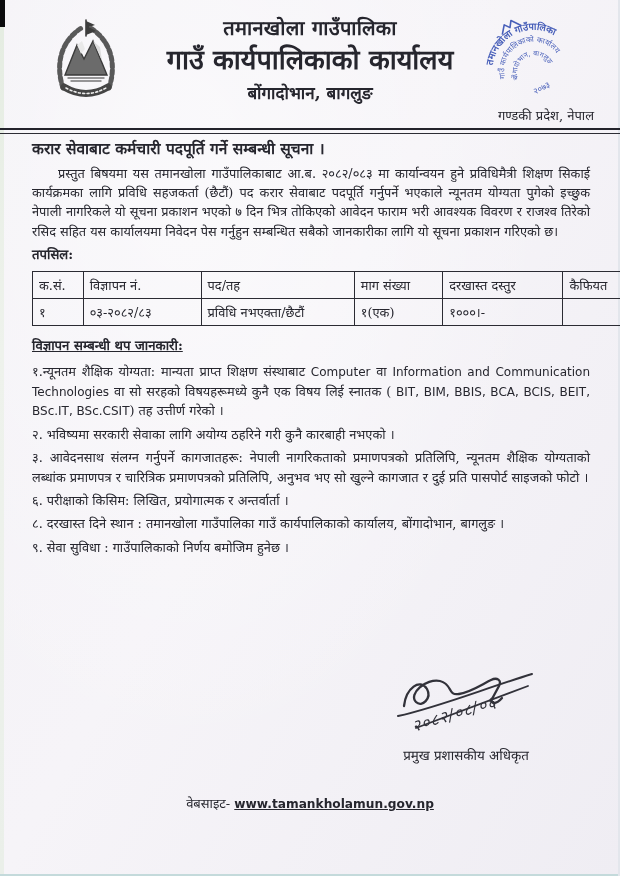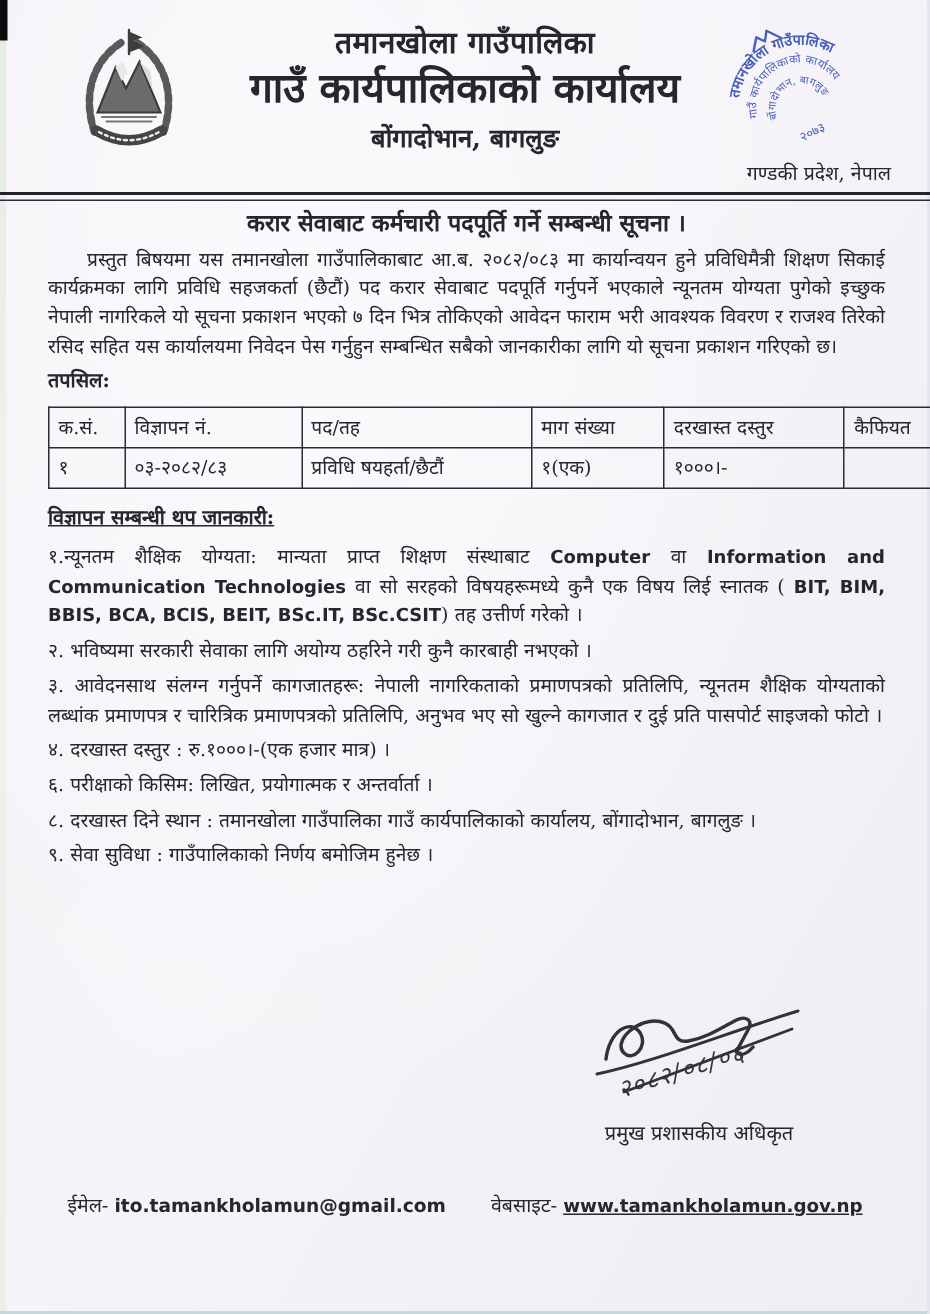--- a/index.html
+++ b/index.html
@@ -22,33 +22,33 @@
   .hline{position:absolute;left:150px;width:320px;text-align:center;font-weight:bold;line-height:1.15;}
   .h-org{top:17px;font-size:20px;letter-spacing:.3px;}
   .h-office{top:44px;font-size:27px;}
   .h-addr{top:84px;font-size:17px;font-weight:600;}
   .stamp{position:absolute;right:42px;top:10px;width:100px;height:100px;}
   .province{position:absolute;right:26px;top:106px;font-size:13px;}
   .divider{position:absolute;left:0;right:0;top:128px;height:3px;border-top:2px solid #23232b;border-bottom:1px solid #2d2d35;}
 
   
   .content{position:absolute;left:32px;right:30px;top:137px;font-size:12.8px;line-height:1.52;}
-  .notice-title{text-align:center;font-weight:bold;font-size:15.5px;margin:0 0 3px 0;}
+  .notice-title{font-weight:bold;font-size:15.5px;margin:0 0 3px 0;}
   .published{text-align:center;font-size:12.8px;margin:0 0 5px 0;}
   .intro{margin:0 0 4px 0;text-align:justify;text-indent:26px;}
   .tapasil{font-weight:bold;margin:1px 0 6px 0;font-size:13.2px;}
 
   table.vac{border-collapse:collapse;width:594px;margin:2px 0 10px 0;font-size:12.8px;}
   table.vac td,table.vac th{border:1px solid #2b2b33;padding:2px 6px;text-align:left;font-weight:normal;vertical-align:middle;}
   table.vac th{height:22px;}
   table.vac td{height:22px;}
 
   .info-heading{font-weight:bold;text-decoration:underline;margin:2px 0 6px 0;font-size:13.2px;}
   .info-item{margin:0 0 4px 0;text-align:justify;}
-  .en{font-family:"DejaVu Sans","Liberation Sans",sans-serif;font-size:12px;font-weight:bold;}
+  .en{font-family:"DejaVu Sans","Liberation Sans",sans-serif;font-size:12px;}
   .url{font-family:"DejaVu Sans","Liberation Sans",sans-serif;font-weight:bold;font-size:12.2px;}
 
   
   .sig-block{position:absolute;right:34px;top:666px;width:240px;text-align:center;}
   .sig-svg{display:block;margin:0 auto -8px auto;}
   .sig-name{font-size:13.2px;}
   .sig-title{font-size:13.4px;margin-top:10px;}
   .hand{font-style:italic;letter-spacing:1px;fill:#32323a;}
 
   
@@ -123,55 +123,50 @@
         <th>क.सं.</th>
         <th>विज्ञापन नं.</th>
         <th>पद/तह</th>
         <th>माग संख्या</th>
         <th>दरखास्त दस्तुर</th>
         <th>कैफियत</th>
       </tr>
       <tr>
         <td>१</td>
         <td>०३-२०८२/८३</td>
-        <td>प्रविधि षयहर्ता/छैटौं</td>
+        <td>प्रविधि नभएक्ता/छैटौं</td>
         <td>१(एक)</td>
         <td>१०००।-</td>
         <td></td>
       </tr>
     </tbody>
       </table>
 
     <div class="info-heading">विज्ञापन सम्बन्धी थप जानकारी:</div>
 
     <p class="info-item"><span>१.न्यूनतम शैक्षिक योग्यता: मान्यता प्राप्त शिक्षण संस्थाबाट </span><span class="en">Computer</span><span> वा </span><span class="en">Information and Communication Technologies</span><span> वा सो सरहको विषयहरूमध्ये कुनै एक विषय लिई स्नातक ( </span><span class="en">BIT, BIM, BBIS, BCA, BCIS, BEIT, BSc.IT, BSc.CSIT</span><span>) तह उत्तीर्ण गरेको  ।</span></p>
     <p class="info-item">२. भविष्यमा सरकारी सेवाका लागि अयोग्य ठहरिने गरी कुनै कारबाही नभएको  ।</p>
     <p class="info-item">३. आवेदनसाथ संलग्न गर्नुपर्ने कागजातहरू: नेपाली नागरिकताको प्रमाणपत्रको प्रतिलिपि, न्यूनतम शैक्षिक योग्यताको लब्धांक प्रमाणपत्र र चारित्रिक प्रमाणपत्रको प्रतिलिपि, अनुभव भए सो खुल्ने कागजात र दुई प्रति पासपोर्ट साइजको फोटो  ।</p>
-    <p class="info-item">४. दरखास्त दस्तुर : रु.१०००।-(एक हजार मात्र)  ।</p>
     <p class="info-item">६. परीक्षाको किसिम: लिखित, प्रयोगात्मक र अन्तर्वार्ता  ।</p>
     <p class="info-item">८. दरखास्त दिने स्थान : तमानखोला गाउँपालिका गाउँ कार्यपालिकाको कार्यालय, बोंगादोभान, बागलुङ  ।</p>
     <p class="info-item">९. सेवा सुविधा : गाउँपालिकाको निर्णय बमोजिम हुनेछ  ।</p>
   </div>
 
   <div class="sig-block">
     <svg class="sig-svg" width="180" height="78" viewBox="0 0 180 78">
       <g stroke="#32323a" stroke-width="2.3" fill="none" stroke-linecap="round">
         <path d="M28,40 c2,-18 16,-28 23,-17 c5,9 -5,19 -11,13 c-8,-8 10,-24 24,-21 c13,3 7,15 19,13 c12,-2 22,-9 32,-14 c6,-3 11,0 8,6 l-7,13 c-2,5 4,6 10,-1"></path>
         <path d="M22,50 C60,42 110,22 156,8" stroke-width="2"></path>
         <path d="M40,62 L152,20" stroke-width="1.8"></path>
       </g>
       <text x="38" y="66" transform="rotate(-17 38 66)" font-size="16" class="hand">२०८२/०८/०६</text>
     </svg>
     <div class="sig-title">प्रमुख प्रशासकीय अधिकृत</div>
   </div>
 
   <div class="footer">
     <div class="pair">
-      <span>ईमेल-</span>
-      <span class="en">ito.tamankholamun@gmail.com</span>
-    </div>
-    <div class="pair">
       <span>वेबसाइट-</span>
       <span class="site">www.tamankholamun.gov.np</span>
     </div>
   </div>
 
 </div>
 
 </body></html>

